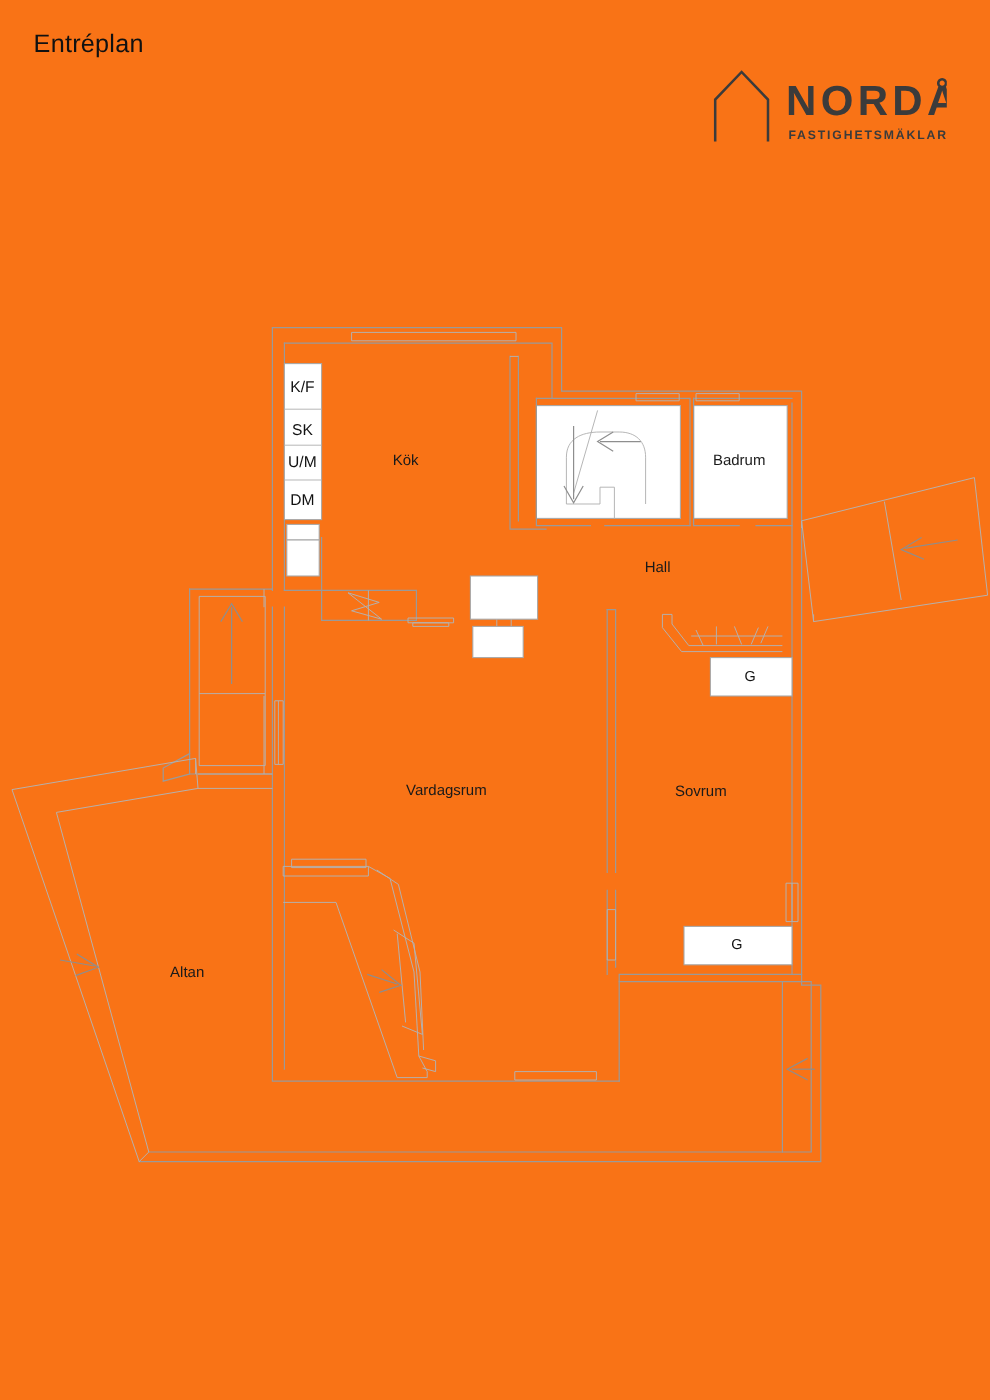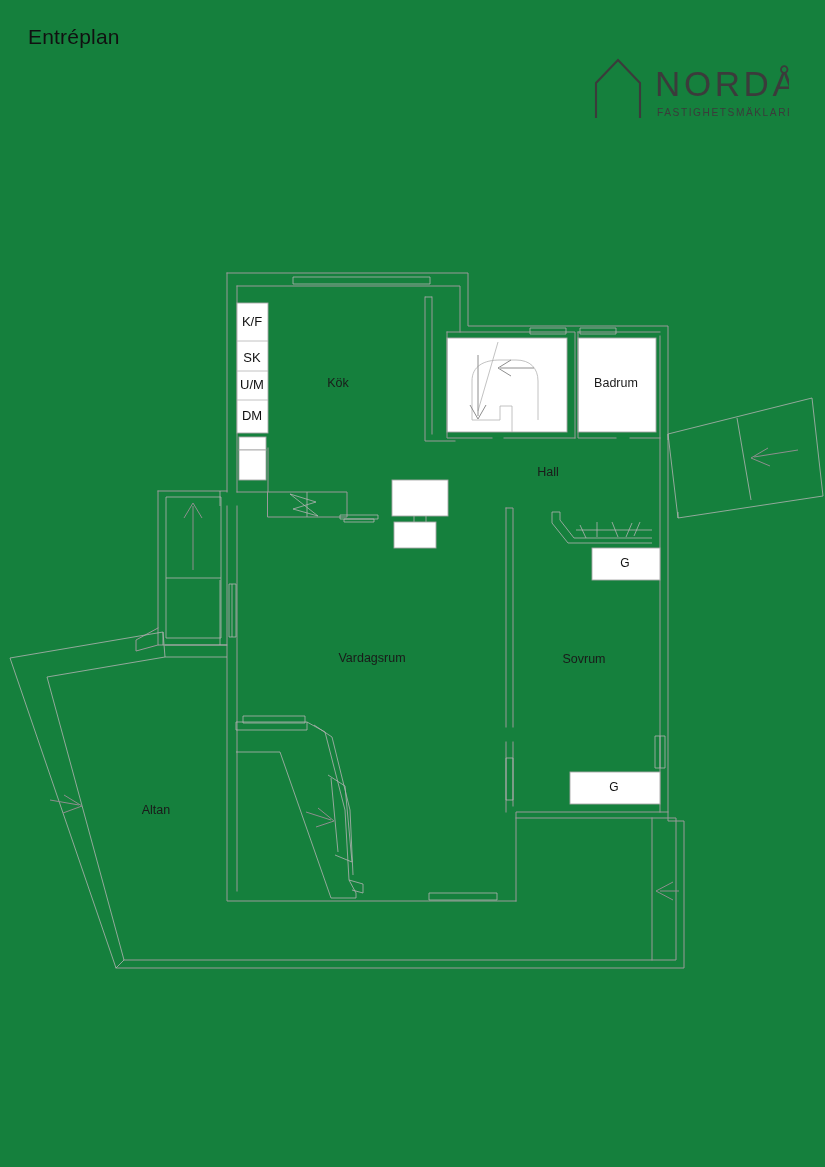--- a/index.html
+++ b/index.html
@@ -12,38 +12,39 @@
     width: 825px;
     height: 1167px;
     position: relative;
     font-family: "Liberation Sans", sans-serif;
     color: #1a1a1a;
     overflow: hidden;
   }
   #page {
     position: absolute;
     inset: 0;
-    background: #15803d;
+    background: #f97316;
   }
   #page-title {
     position: absolute;
     left: 28px;
     top: 24px;
     font-size: 21px;
     font-weight: 400;
     letter-spacing: 0.2px;
     color: #111111;
     line-height: 1.2;
   }
   #brand-logo {
     position: absolute;
     right: 36px;
     top: 52px;
     width: 196px;
     height: 72px;
+    font-weight: bold;
   }
   #brand-logo svg { display: block; }
   .brand-name {
     font-family: "Liberation Sans", sans-serif;
     font-size: 35px;
     letter-spacing: 3.6px;
     fill: #3b3b3b;
   }
   .brand-sub {
     font-family: "Liberation Sans", sans-serif;

